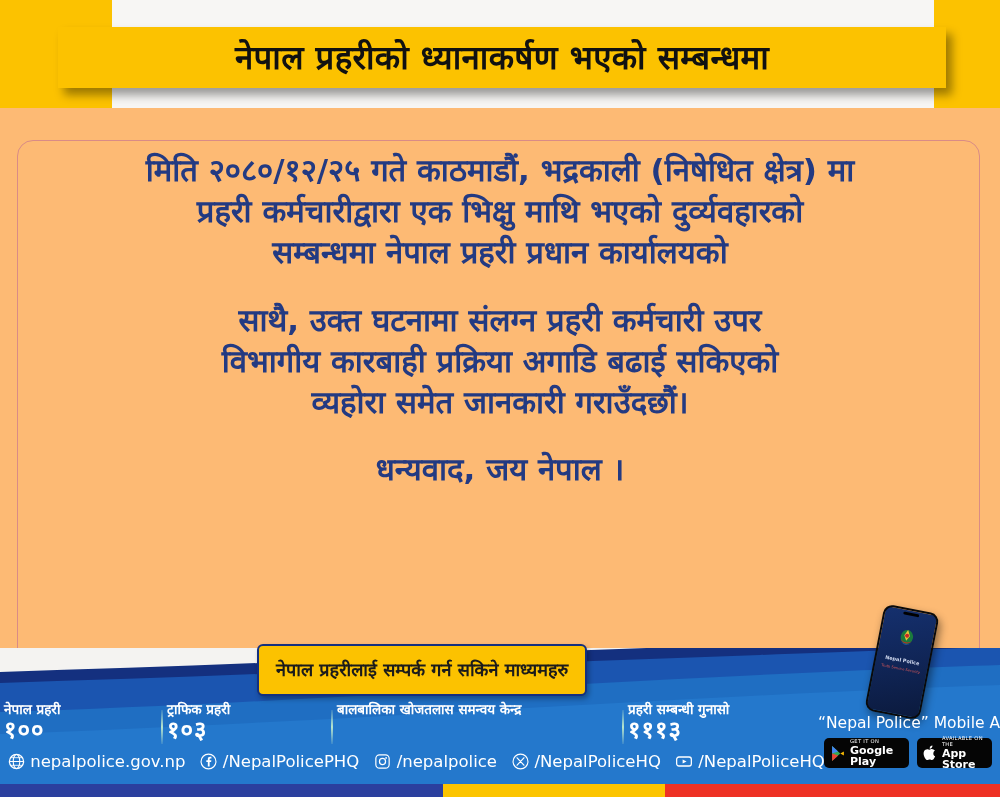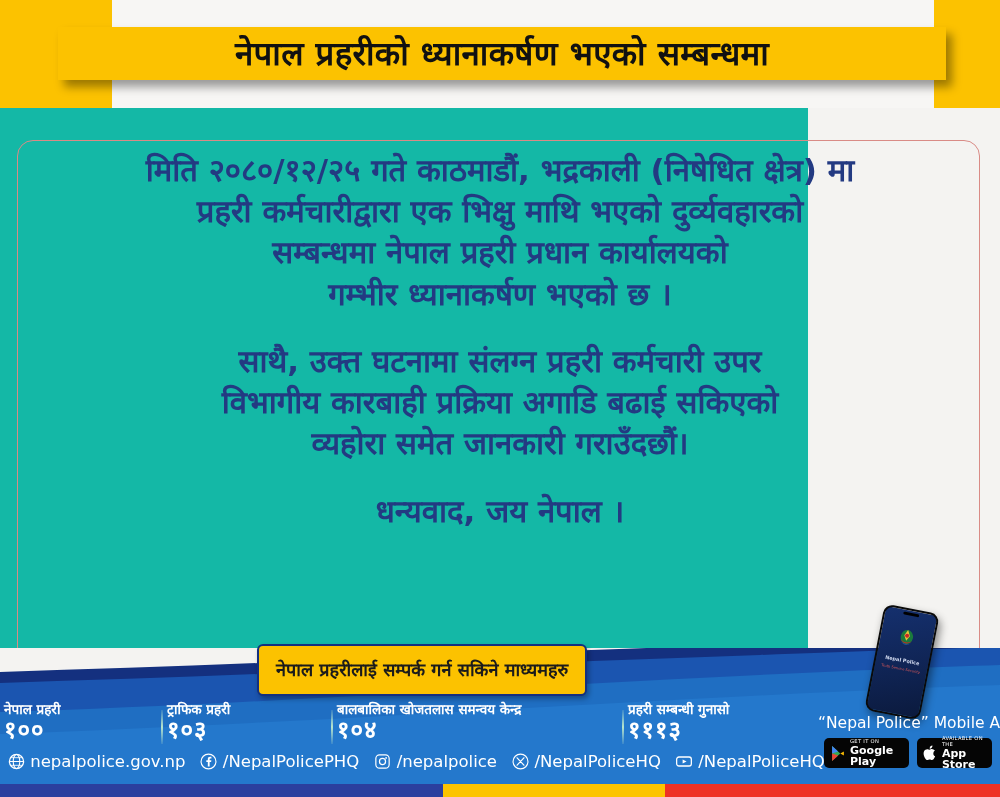--- a/index.html
+++ b/index.html
@@ -33,43 +33,43 @@
     position: absolute;
     left: 112px; top: 0;
     width: 822px; height: 108px;
     background: #f7f6f4;
   }
 
   
   .header-banner {
     position: absolute;
     left: 58px; top: 27px;
-    width: 888px; height: 53px;
+    width: 888px; height: 61px;
     background: #FCC200;
     box-shadow: 6px 7px 9px rgba(0,0,0,0.38);
     display: flex;
     align-items: center;
     justify-content: center;
     z-index: 5;
   }
   .header-banner .title {
     font-size: 33px;
     font-weight: bold;
     color: #111111;
     letter-spacing: 0.3px;
     white-space: nowrap;
     line-height: 1;
   }
 
   
   .body-panel {
     position: absolute;
     left: 0; top: 108px;
-    width: 808px; height: 580px;
-    background: #14b8a6;
+    width: 1000px; height: 580px;
+    background: #fdba74;
   }
   .body-frame {
     position: absolute;
     left: 17px; top: 32px;
     width: 963px; height: 538px;
     border: 1.4px solid #d98b86;
     border-radius: 16px;
     box-sizing: border-box;
   }
 
@@ -294,21 +294,20 @@
 
   <div class="body-panel">
     <div class="body-frame"></div>
 
     <div class="body-text">
 
       <div class="para">
         <span class="ln">मिति २०८०/१२/२५ गते काठमाडौं, भद्रकाली (निषेधित क्षेत्र) मा</span>
         <span class="ln">प्रहरी कर्मचारीद्वारा एक भिक्षु माथि भएको दुर्व्यवहारको</span>
         <span class="ln">सम्बन्धमा नेपाल प्रहरी प्रधान कार्यालयको</span>
-        <span class="ln">गम्भीर ध्यानाकर्षण भएको छ ।</span>
       </div>
 
       <div class="para">
         <span class="ln">साथै, उक्त घटनामा संलग्न प्रहरी कर्मचारी उपर</span>
         <span class="ln">विभागीय कारबाही प्रक्रिया अगाडि बढाई सकिएको</span>
         <span class="ln">व्यहोरा समेत जानकारी गराउँदछौं।</span>
       </div>
 
       <div class="para closing">
         <span class="ln">धन्यवाद, जय नेपाल ।</span>
@@ -337,21 +336,20 @@
       <span class="c-number">१००</span>
     </div>
     <div class="c-divider"></div>
     <div class="contact-item">
       <span class="c-label">ट्राफिक प्रहरी</span>
       <span class="c-number">१०३</span>
     </div>
     <div class="c-divider"></div>
     <div class="contact-item">
       <span class="c-label">बालबालिका खोजतलास समन्वय केन्द्र</span>
-      <span class="c-number">१०४</span>
     </div>
     <div class="c-divider"></div>
     <div class="contact-item">
       <span class="c-label">प्रहरी सम्बन्धी गुनासो</span>
       <span class="c-number">१११३</span>
     </div>
   </div>
 
   <div class="socials">
 

